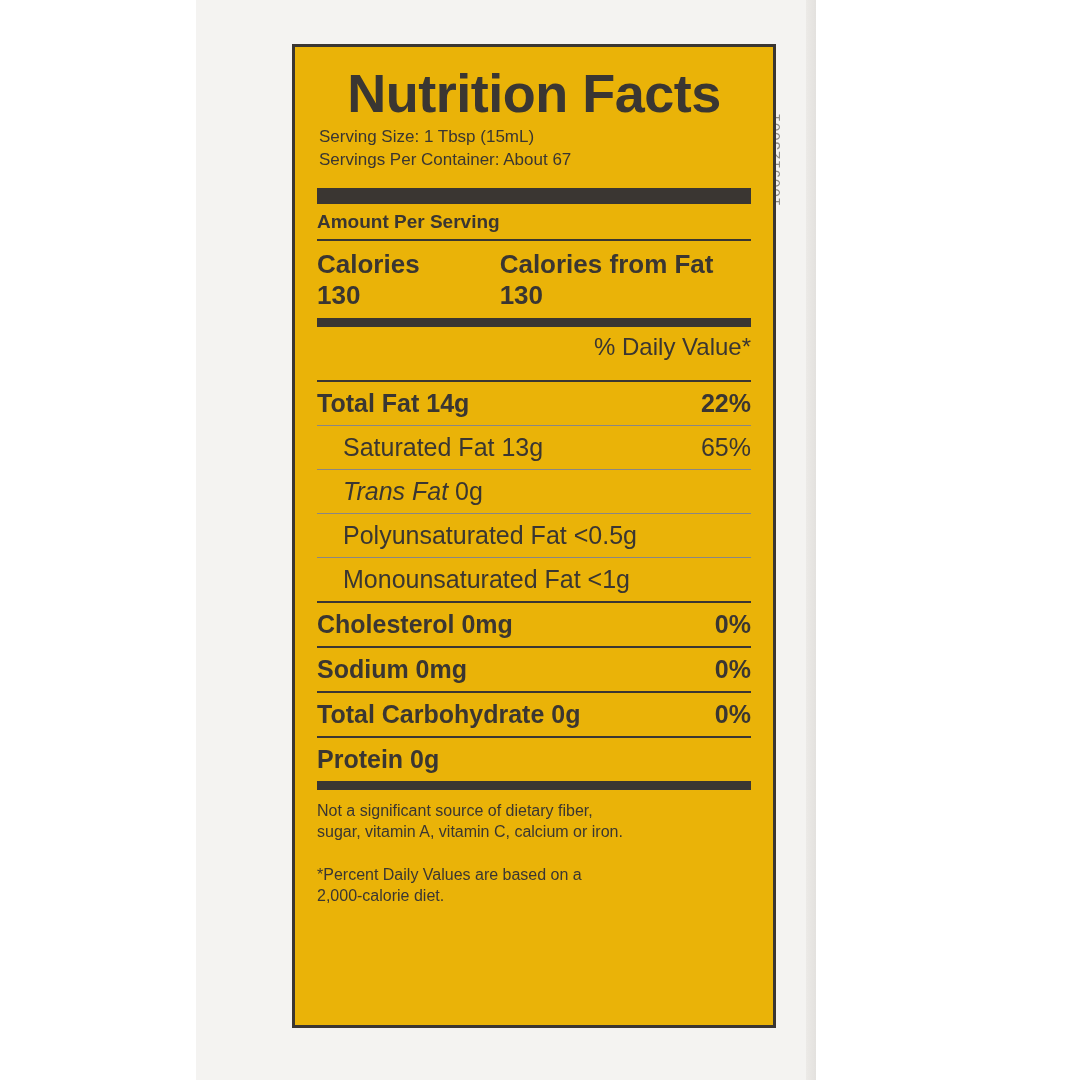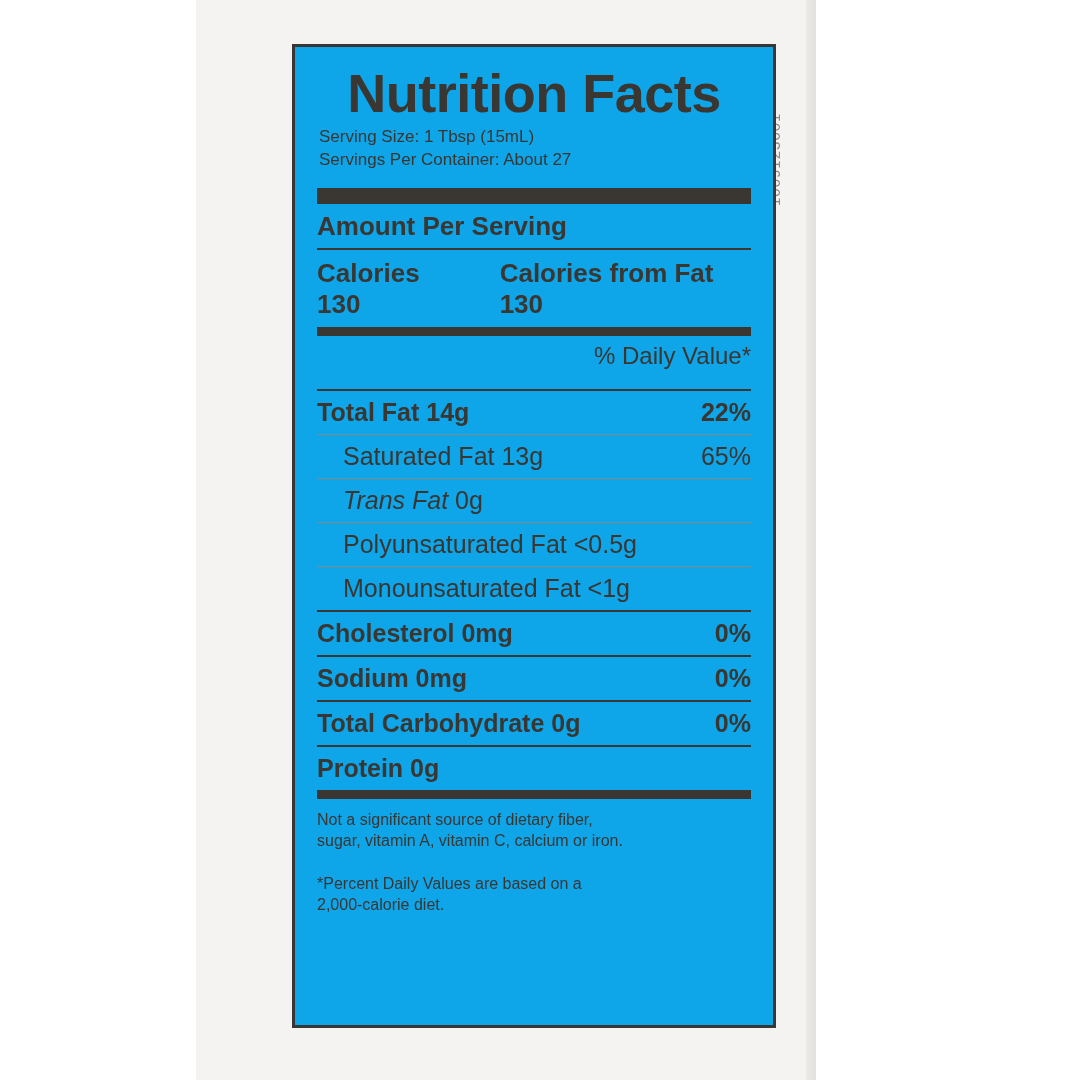--- a/index.html
+++ b/index.html
@@ -56,21 +56,21 @@
   }
 
   
   .nf-box {
     position: absolute;
     left: 292px;
     top: 44px;
     width: 484px;
     height: 984px;
     border: 3px solid #3a3632;
-    background: #0ea5e9;
+    background: #eab308;
     box-sizing: border-box;
     padding: 0 22px;
     color: #3a3632;
   }
 
   .nf-title {
     font-size: 54px;
     font-weight: bold;
     letter-spacing: -0.5px;
     line-height: 1.05;
@@ -104,21 +104,21 @@
     justify-content: space-between;
     align-items: baseline;
     font-size: 25px;
     padding: 7px 0 7px 0;
     gap: 8px;
   }
 
   .row-bold { font-weight: bold; }
   .row-indent { padding-left: 26px; }
   .amount-row {
-    font-size: 26px;
+    font-size: 19px;
     font-weight: bold;
     padding: 7px 0 6px 0;
   }
 
   .calories-row {
     display: flex;
     font-size: 26px;
     font-weight: bold;
     padding: 8px 0 7px 0;
     gap: 37px;
@@ -149,21 +149,21 @@
   <div class="label-panel"></div>
   <div class="paper-edge"></div>
 
   <div class="side-code">1009123001</div>
 
   <div class="nf-box">
 
     <div class="nf-title">Nutrition Facts</div>
 
     <div class="nf-serving">Serving Size: 1 Tbsp (15mL)</div>
-    <div class="nf-serving">Servings Per Container: About 27</div>
+    <div class="nf-serving">Servings Per Container: About 67</div>
 
     <div class="rule-thick"></div>
 
     <div class="amount-row">Amount Per Serving</div>
 
     <div class="rule-thin"></div>
 
     <div class="calories-row">
       <span>Calories 130</span>
       <span>Calories from Fat 130</span>

